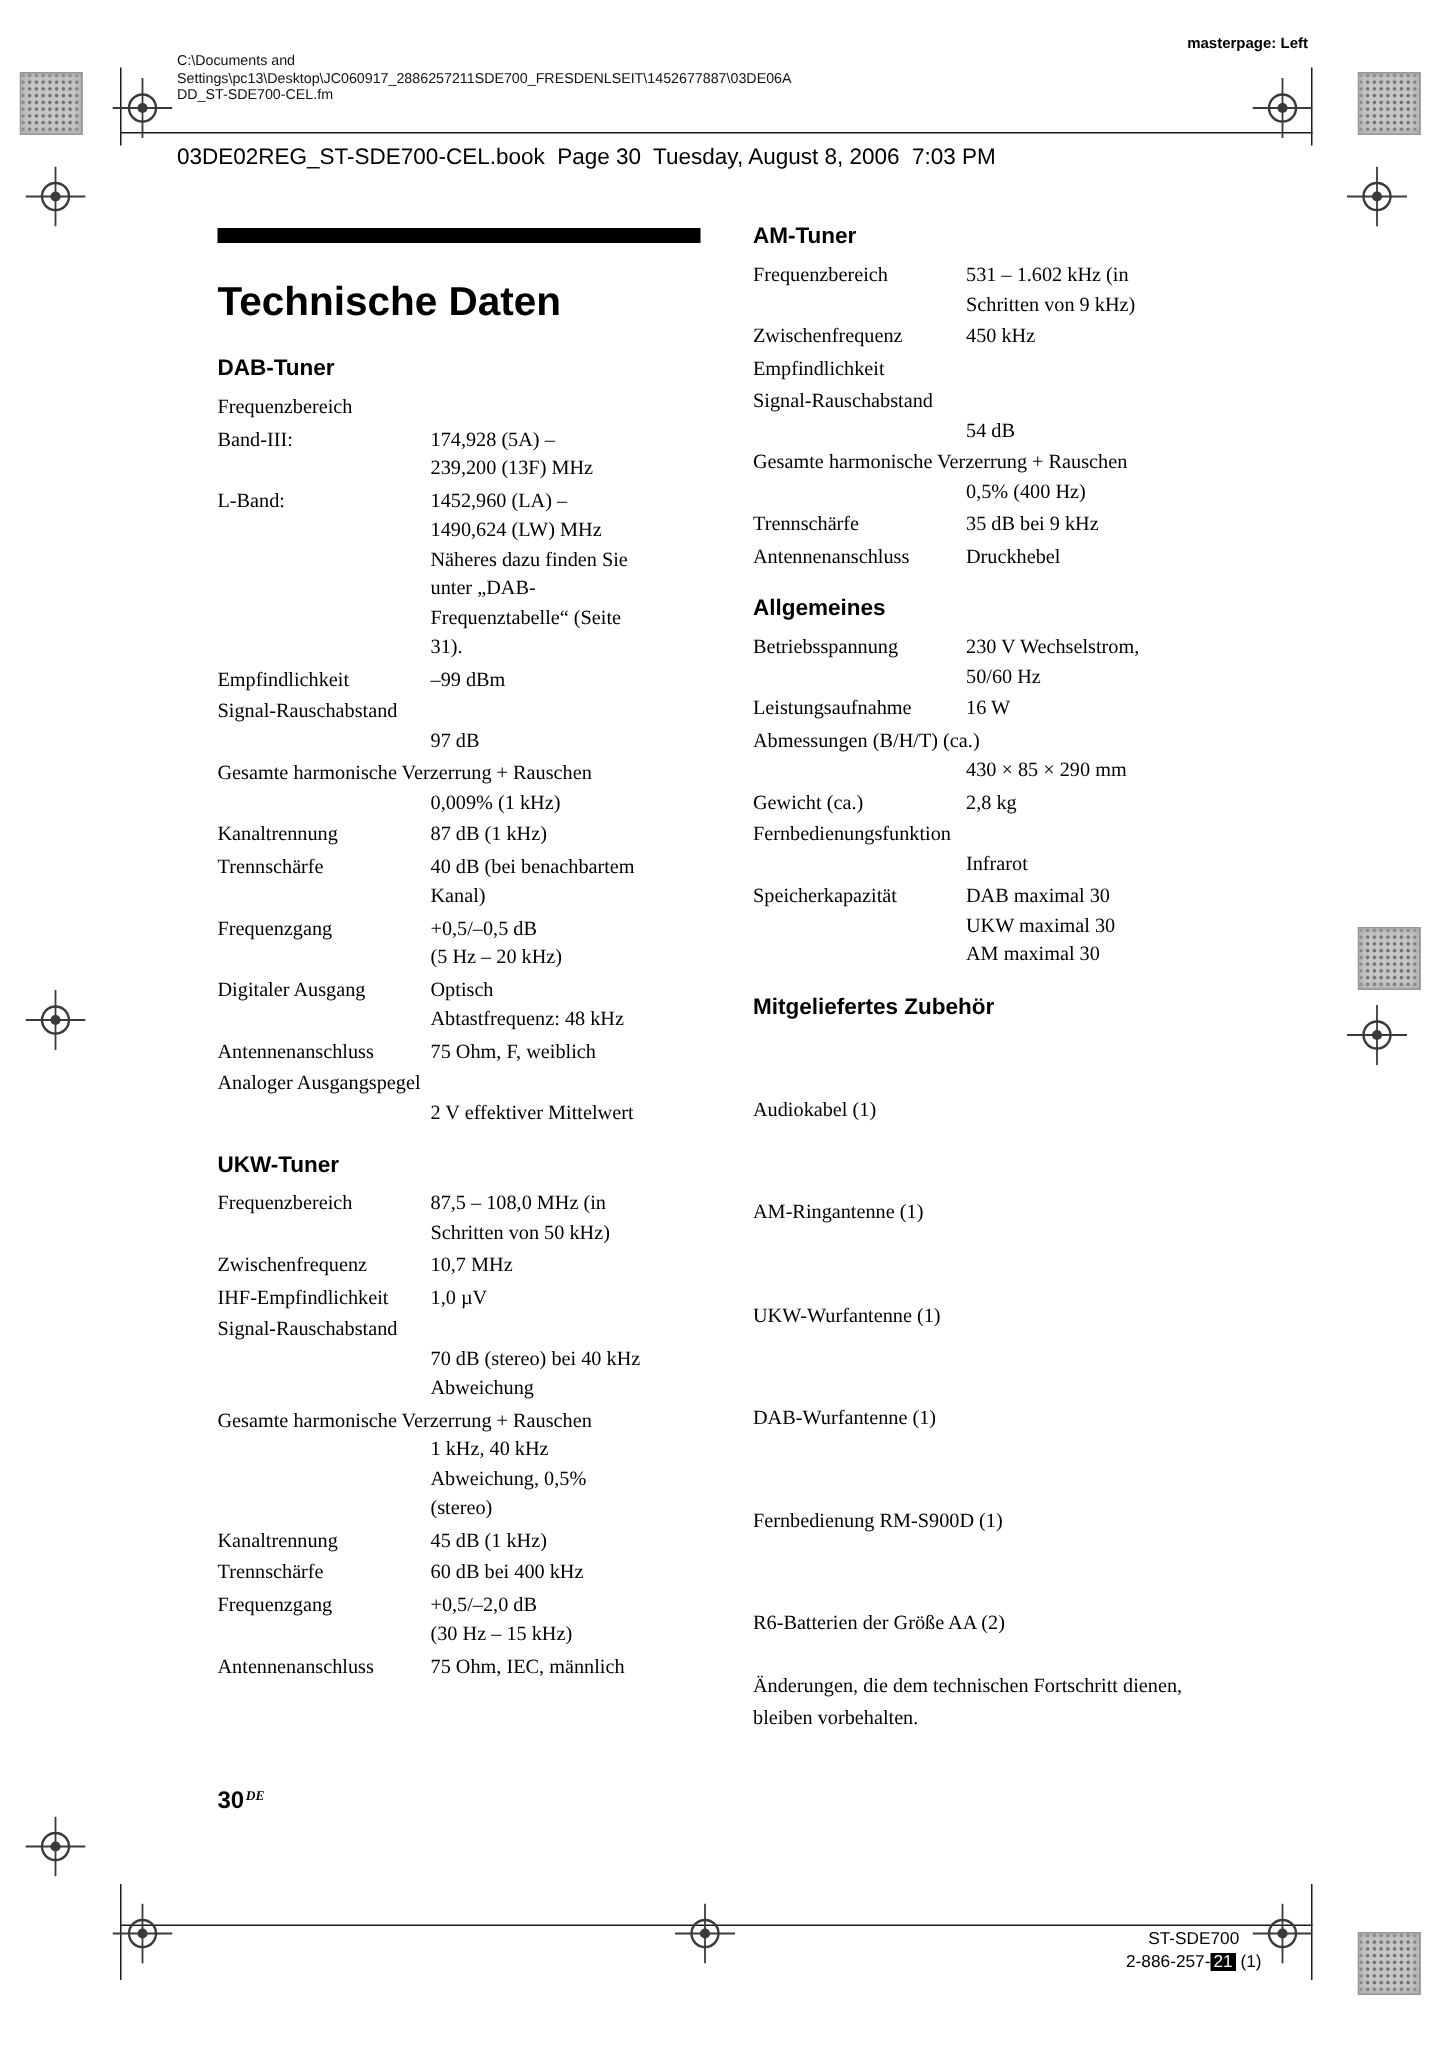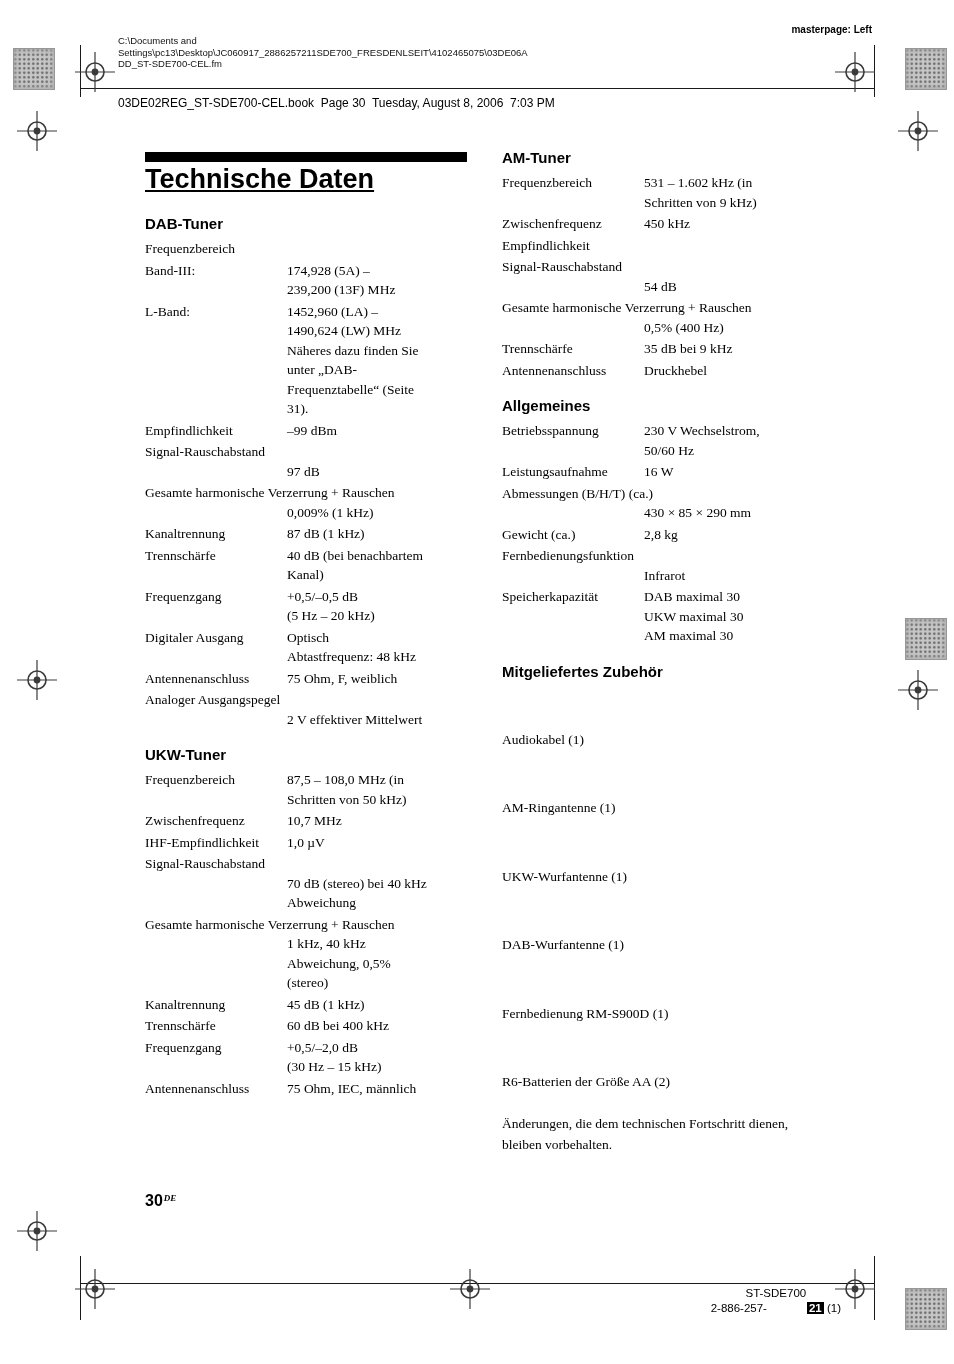--- a/index.html
+++ b/index.html
@@ -32,33 +32,33 @@
     font-size:9.5px; line-height:11.5px; color:#111;
   }
   .masterpage {
     position:absolute; right:82px; top:24px;
     font-family:"Liberation Sans", sans-serif;
     font-size:10px; font-weight:bold;
   }
   .book-info {
     position:absolute; left:118px; top:96px;
     font-family:"Liberation Sans", sans-serif;
-    font-size:12px; white-space:pre;
+    font-size:15px; white-space:pre;
   }
 
   
   .col { position:absolute; font-size:13.5px; line-height:19.5px; }
   .col-left  { left:145px; top:152px; width:322px; }
   .col-right { left:502px; top:148px; width:322px; }
 
   .title-bar { height:10px; background:#000; }
   .page-title {
     font-family:"Liberation Sans", sans-serif;
     font-weight:bold; font-size:27px; line-height:34px;
-    margin-top:0; margin-bottom:18px;text-decoration:underline;
+    margin-top:22px; margin-bottom:18px;
   }
 
   .spec-section { margin-top:16px; }
   .col-left  .spec-section:first-child,
   .col-right .spec-section:first-child { margin-top:0; }
 
   .section-heading {
     font-family:"Liberation Sans", sans-serif;
     font-size:15px; font-weight:bold; line-height:20px;
     margin-bottom:5px;
@@ -84,21 +84,21 @@
     font-family:"Liberation Serif", serif;
     font-size:9px; font-style:italic; font-weight:bold;
     vertical-align:5px; margin-left:1px;
   }
   .doc-id {
     position:absolute; top:1286px; right:113px;
     text-align:center;
     font-family:"Liberation Sans", sans-serif;
     font-size:11.5px; line-height:15px;
   }
-  .doc-id .rev { background:#000; color:#fff; padding:0 2px; font-weight:bold;margin-left:40px; }
+  .doc-id .rev { background:#000; color:#fff; padding:0 2px; font-weight:normal; }
 </style>
 </head>
 <body>
 
 <div class="page">
 
   <div id="crop-lines">
       <div class="hline" style="left: 80px; top: 88px; width: 795px;"></div>
       <div class="hline" style="left: 80px; top: 1283px; width: 795px;"></div>
       <div class="vline" style="left: 80px; top: 45px; height: 52px;"></div>
@@ -169,21 +169,21 @@
           <circle cx="20" cy="20" r="3.4" fill="#3a3a3a"></circle>
         </svg></div>
       <div class="halftone-patch" style="left: 13px; top: 48px;"></div>
       <div class="halftone-patch" style="left: 905px; top: 48px;"></div>
       <div class="halftone-patch" style="left: 905px; top: 618px;"></div>
       <div class="halftone-patch" style="left: 905px; top: 1288px;"></div>
     </div>
 
   <div class="file-path">
     <div>C:\Documents and</div>
-    <div>Settings\pc13\Desktop\JC060917_2886257211SDE700_FRESDENLSEIT\4102465075\03DE06A</div>
+    <div>Settings\pc13\Desktop\JC060917_2886257211SDE700_FRESDENLSEIT\1452677887\03DE06A</div>
     <div>DD_ST-SDE700-CEL.fm</div>
   </div>
   <div class="masterpage">masterpage: Left</div>
   <div class="book-info">03DE02REG_ST-SDE700-CEL.book  Page 30  Tuesday, August 8, 2006  7:03 PM</div>
 
   <div class="col col-left">
     <div class="title-bar"></div>
     <h1 class="page-title">Technische Daten</h1>
     <div id="sections-left">
         <section class="spec-section">

